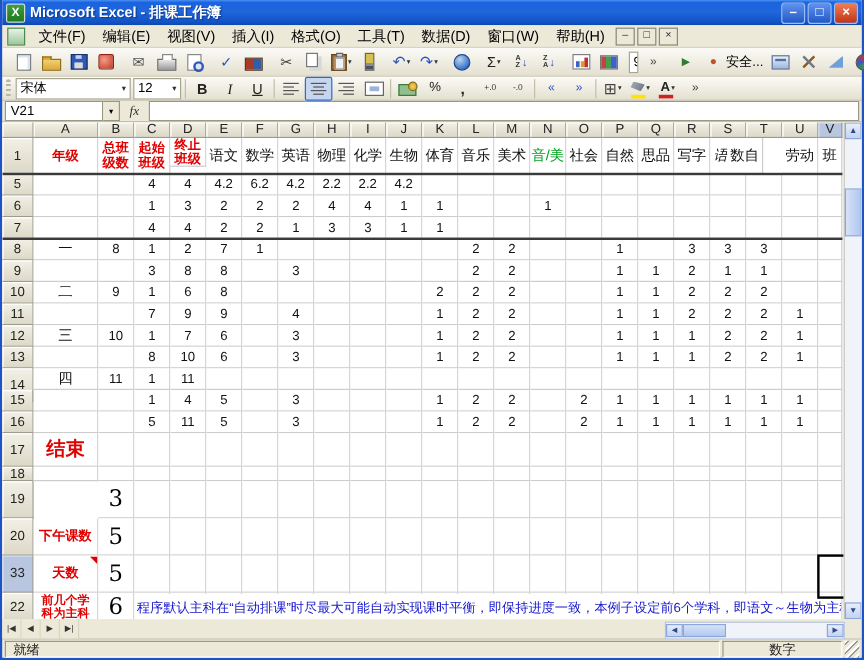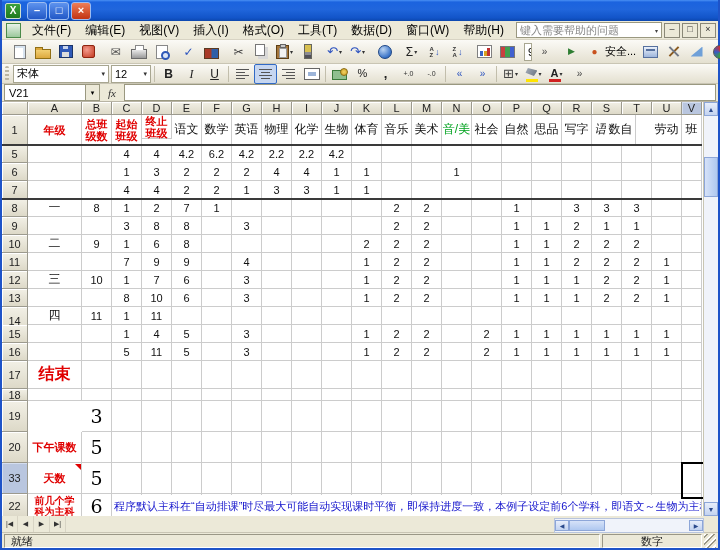--- a/index.html
+++ b/index.html
@@ -154,42 +154,39 @@
   .spanel.num{width:86px;justify-content:center;}
   .grip2{width:12px;background:repeating-linear-gradient(135deg,#FFF 0 2px,#9A9786 2px 3px,transparent 3px 5px);}
 </style>
 </head>
 <body>
 
 <div class="window">
 
   <div class="titlebar">
     <span class="app-icon">X</span>
+    <span class="title-text">Microsoft Excel - 排课工作簿</span>
     <span class="wbtn">–</span>
     <span class="wbtn">□</span>
     <span class="wbtn close">×</span>
   </div>
 
   <div class="menubar">
     <span class="doc-icon"></span>
     <span id="menu-items" style="display:flex;">
         <span class="menu-item">文件(F)</span>
         <span class="menu-item">编辑(E)</span>
         <span class="menu-item">视图(V)</span>
         <span class="menu-item">插入(I)</span>
         <span class="menu-item">格式(O)</span>
         <span class="menu-item">工具(T)</span>
         <span class="menu-item">数据(D)</span>
         <span class="menu-item">窗口(W)</span>
         <span class="menu-item">帮助(H)</span>
       </span>
-    <span class="help-box">
-      <span>键入需要帮助的问题</span>
-      <span class="dd2">▾</span>
-    </span>
     <span class="wbk-btn">–</span>
     <span class="wbk-btn">□</span>
     <span class="wbk-btn">×</span>
   </div>
 
   <div class="tb" id="toolbar1">
       <span class="grip1"></span>
       <span class="tbtn">
         <i class="ic ic-new"></i>
       </span>

